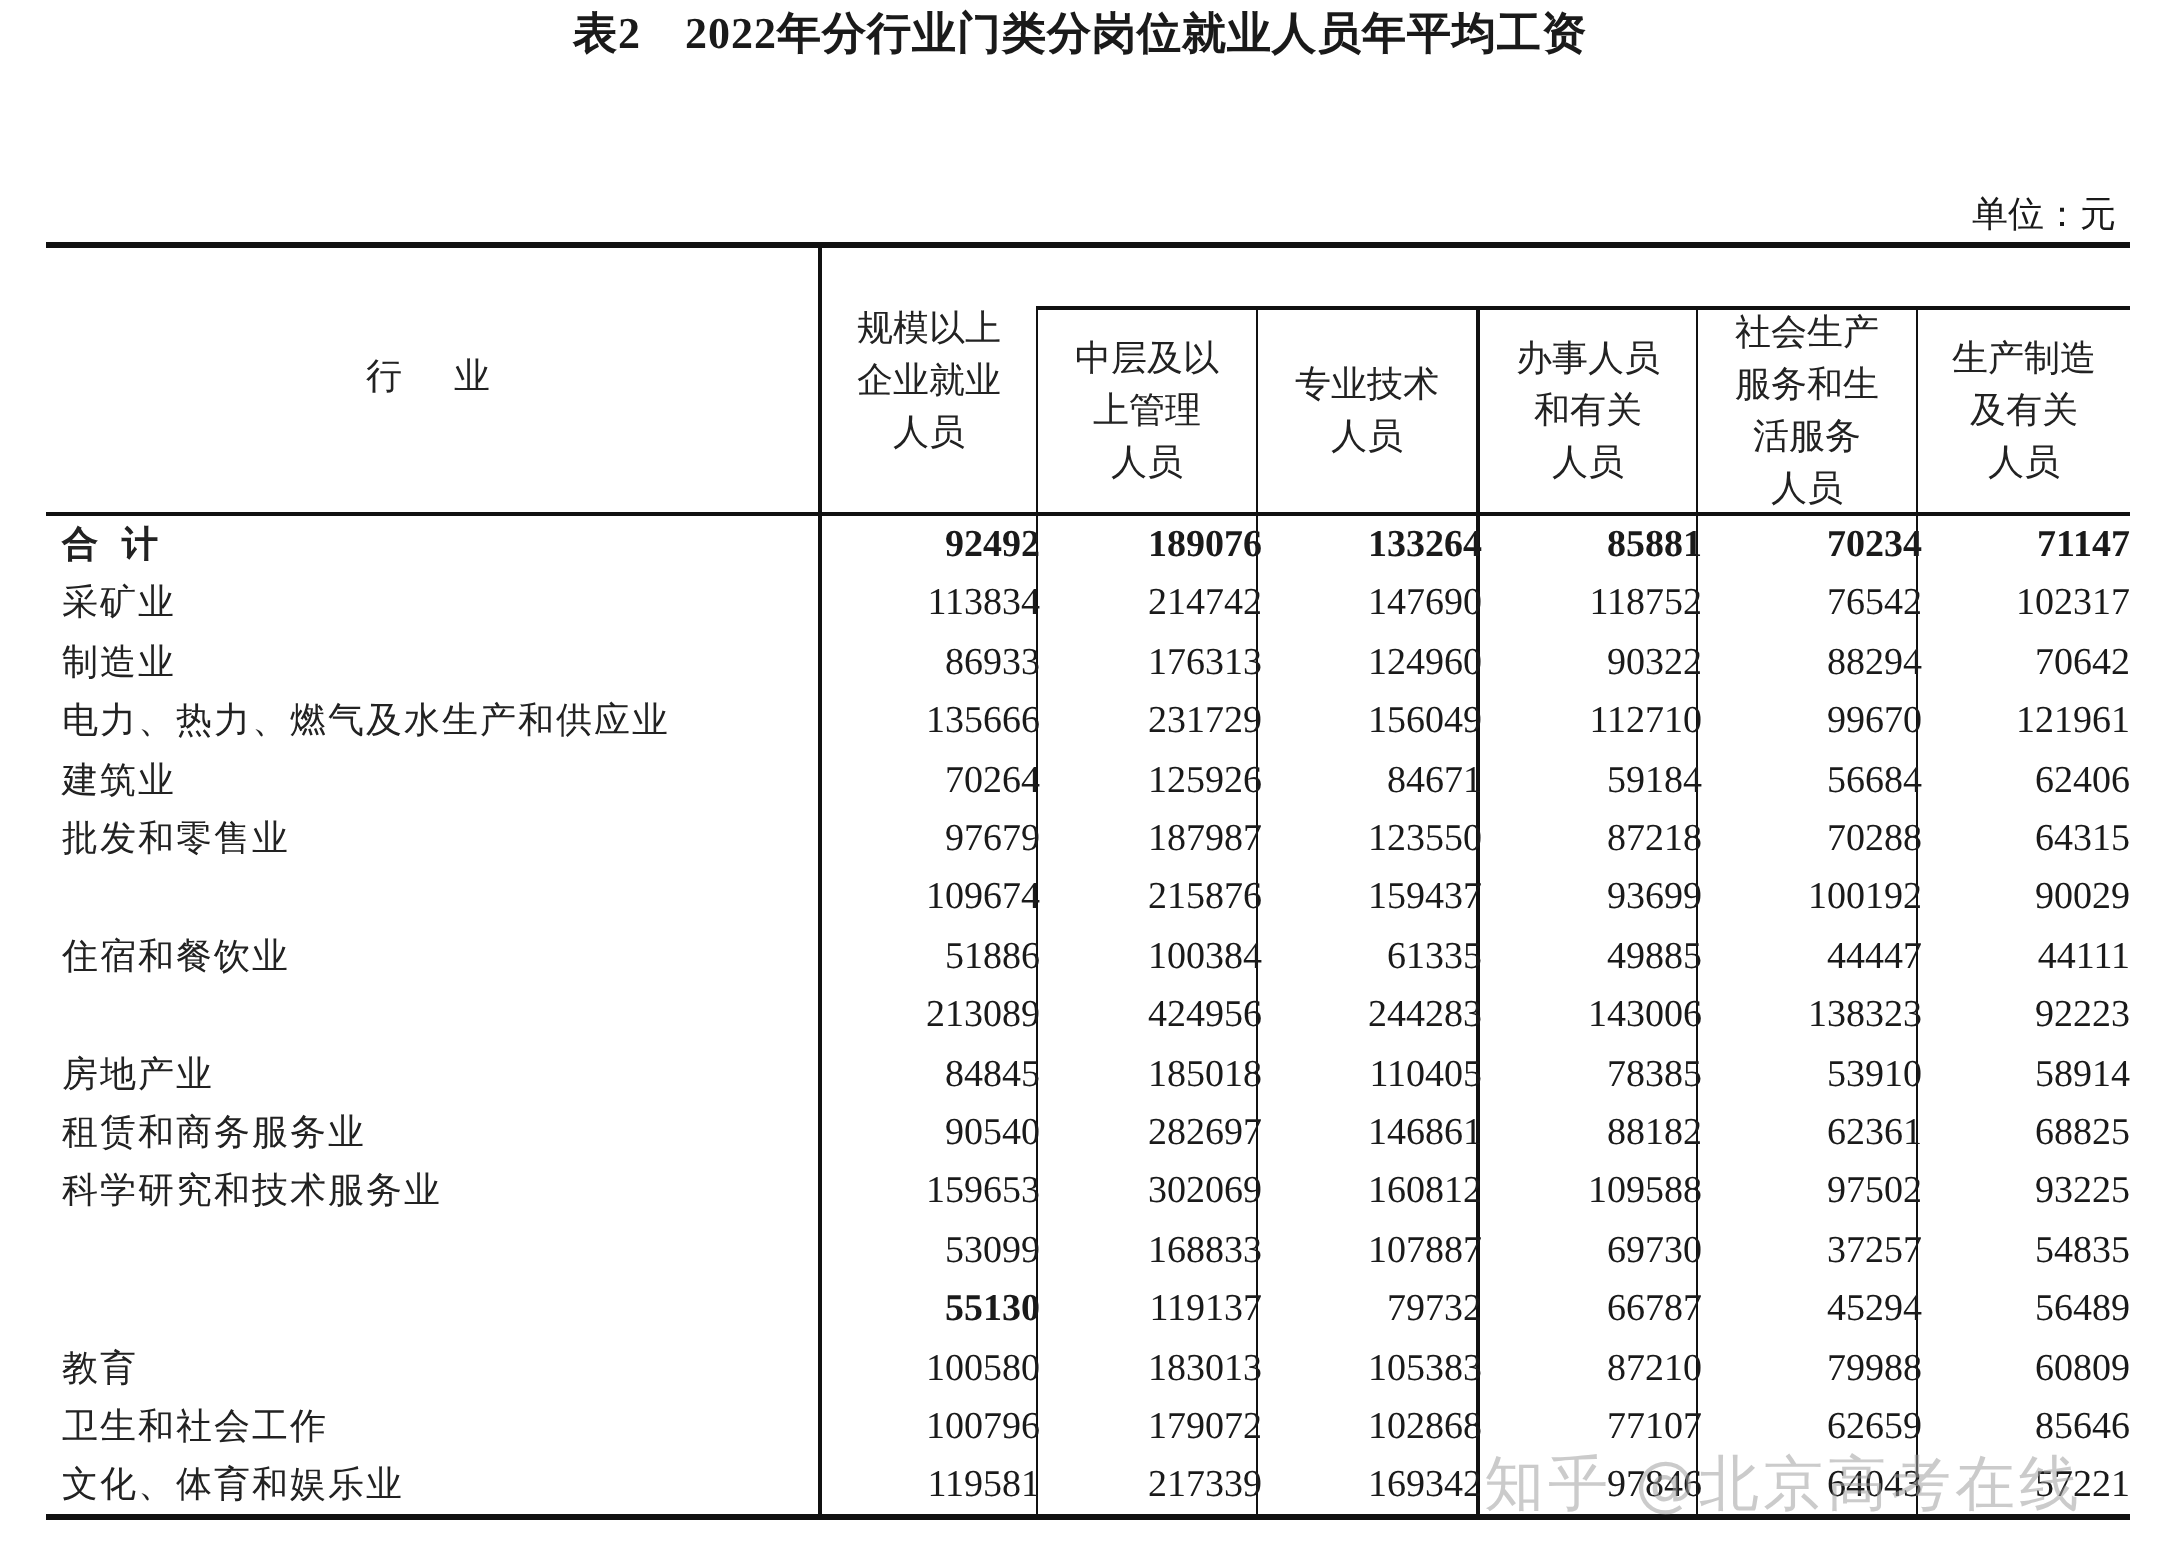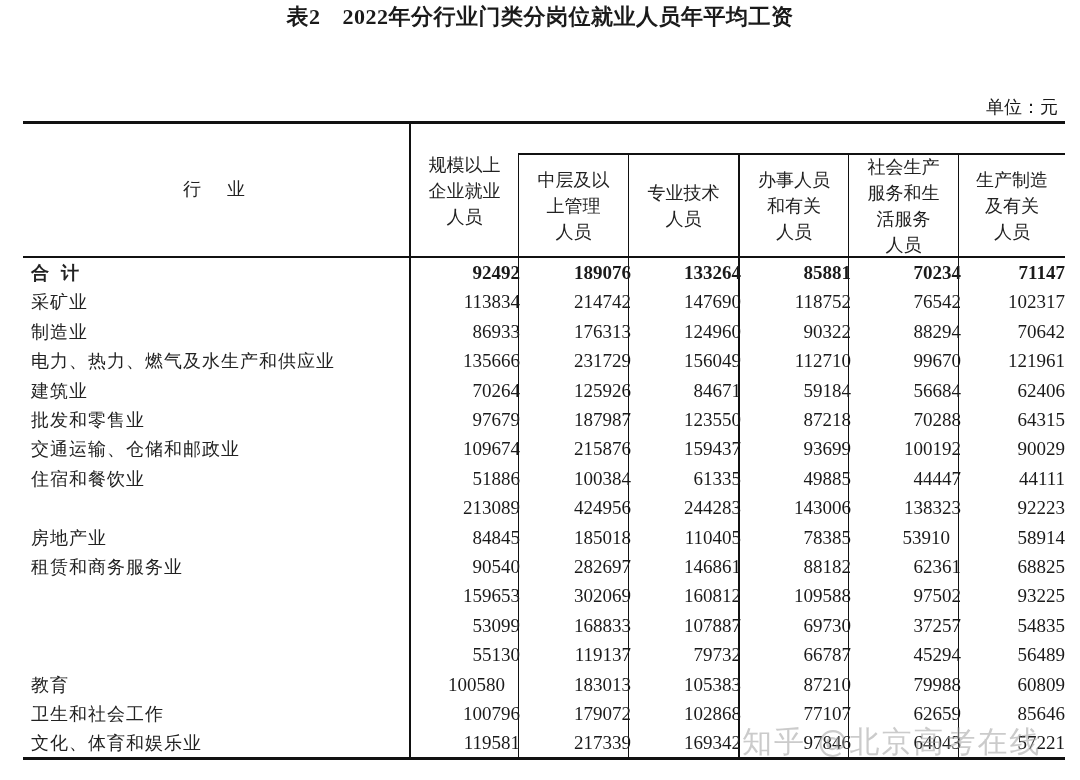--- a/index.html
+++ b/index.html
@@ -149,21 +149,20 @@
     <div class="row" style="top: 405px;">
       <span class="name">批发和零售业</span>
       <span class="v" style="right: 545px;">97679</span>
       <span class="v" style="right: 434px;">187987</span>
       <span class="v" style="right: 324px;">123550</span>
       <span class="v" style="right: 214px;">87218</span>
       <span class="v" style="right: 104px;">70288</span>
       <span class="v" style="right: 0px;">64315</span>
     </div>
     <div class="row" style="top: 434.4px;">
-      <span class="name">交通运输、仓储和邮政业</span>
       <span class="v" style="right: 545px;">109674</span>
       <span class="v" style="right: 434px;">215876</span>
       <span class="v" style="right: 324px;">159437</span>
       <span class="v" style="right: 214px;">93699</span>
       <span class="v" style="right: 104px;">100192</span>
       <span class="v" style="right: 0px;">90029</span>
     </div>
     <div class="row" style="top: 463.8px;">
       <span class="name">住宿和餐饮业</span>
       <span class="v" style="right: 545px;">51886</span>
@@ -180,59 +179,60 @@
       <span class="v" style="right: 214px;">143006</span>
       <span class="v" style="right: 104px;">138323</span>
       <span class="v" style="right: 0px;">92223</span>
     </div>
     <div class="row" style="top: 522.6px;">
       <span class="name">房地产业</span>
       <span class="v" style="right: 545px;">84845</span>
       <span class="v" style="right: 434px;">185018</span>
       <span class="v" style="right: 324px;">110405</span>
       <span class="v" style="right: 214px;">78385</span>
-      <span class="v" style="right: 115px; text-align: right;">53910</span>
+      <span class="v" style="right: 104px; text-align: right;">53910</span>
       <span class="v" style="right: 0px;">58914</span>
     </div>
     <div class="row" style="top: 552px;">
       <span class="name">租赁和商务服务业</span>
       <span class="v" style="right: 545px;">90540</span>
       <span class="v" style="right: 434px;">282697</span>
       <span class="v" style="right: 324px;">146861</span>
       <span class="v" style="right: 214px;">88182</span>
       <span class="v" style="right: 104px;">62361</span>
       <span class="v" style="right: 0px;">68825</span>
     </div>
     <div class="row" style="top: 581.4px;">
+      <span class="name">科学研究和技术服务业</span>
       <span class="v" style="right: 545px;">159653</span>
       <span class="v" style="right: 434px;">302069</span>
       <span class="v" style="right: 324px;">160812</span>
       <span class="v" style="right: 214px;">109588</span>
       <span class="v" style="right: 104px;">97502</span>
       <span class="v" style="right: 0px;">93225</span>
     </div>
     <div class="row" style="top: 610.8px;">
       <span class="v" style="right: 545px;">53099</span>
       <span class="v" style="right: 434px;">168833</span>
       <span class="v" style="right: 324px;">107887</span>
       <span class="v" style="right: 214px;">69730</span>
       <span class="v" style="right: 104px;">37257</span>
       <span class="v" style="right: 0px;">54835</span>
     </div>
     <div class="row" style="top: 640.2px;">
-      <span class="v" style="right: 545px;">55130</span>
+      <span class="v" style="right: 545px; font-weight: bold;">55130</span>
       <span class="v" style="right: 434px;">119137</span>
       <span class="v" style="right: 324px;">79732</span>
       <span class="v" style="right: 214px;">66787</span>
       <span class="v" style="right: 104px;">45294</span>
       <span class="v" style="right: 0px;">56489</span>
     </div>
     <div class="row" style="top: 669.6px;">
       <span class="name">教育</span>
-      <span class="v" style="right: 560px;">100580</span>
+      <span class="v" style="right: 545px;">100580</span>
       <span class="v" style="right: 434px;">183013</span>
       <span class="v" style="right: 324px;">105383</span>
       <span class="v" style="right: 214px;">87210</span>
       <span class="v" style="right: 104px;">79988</span>
       <span class="v" style="right: 0px;">60809</span>
     </div>
     <div class="row" style="top: 699px;">
       <span class="name">卫生和社会工作</span>
       <span class="v" style="right: 545px;">100796</span>
       <span class="v" style="right: 434px;">179072</span>

